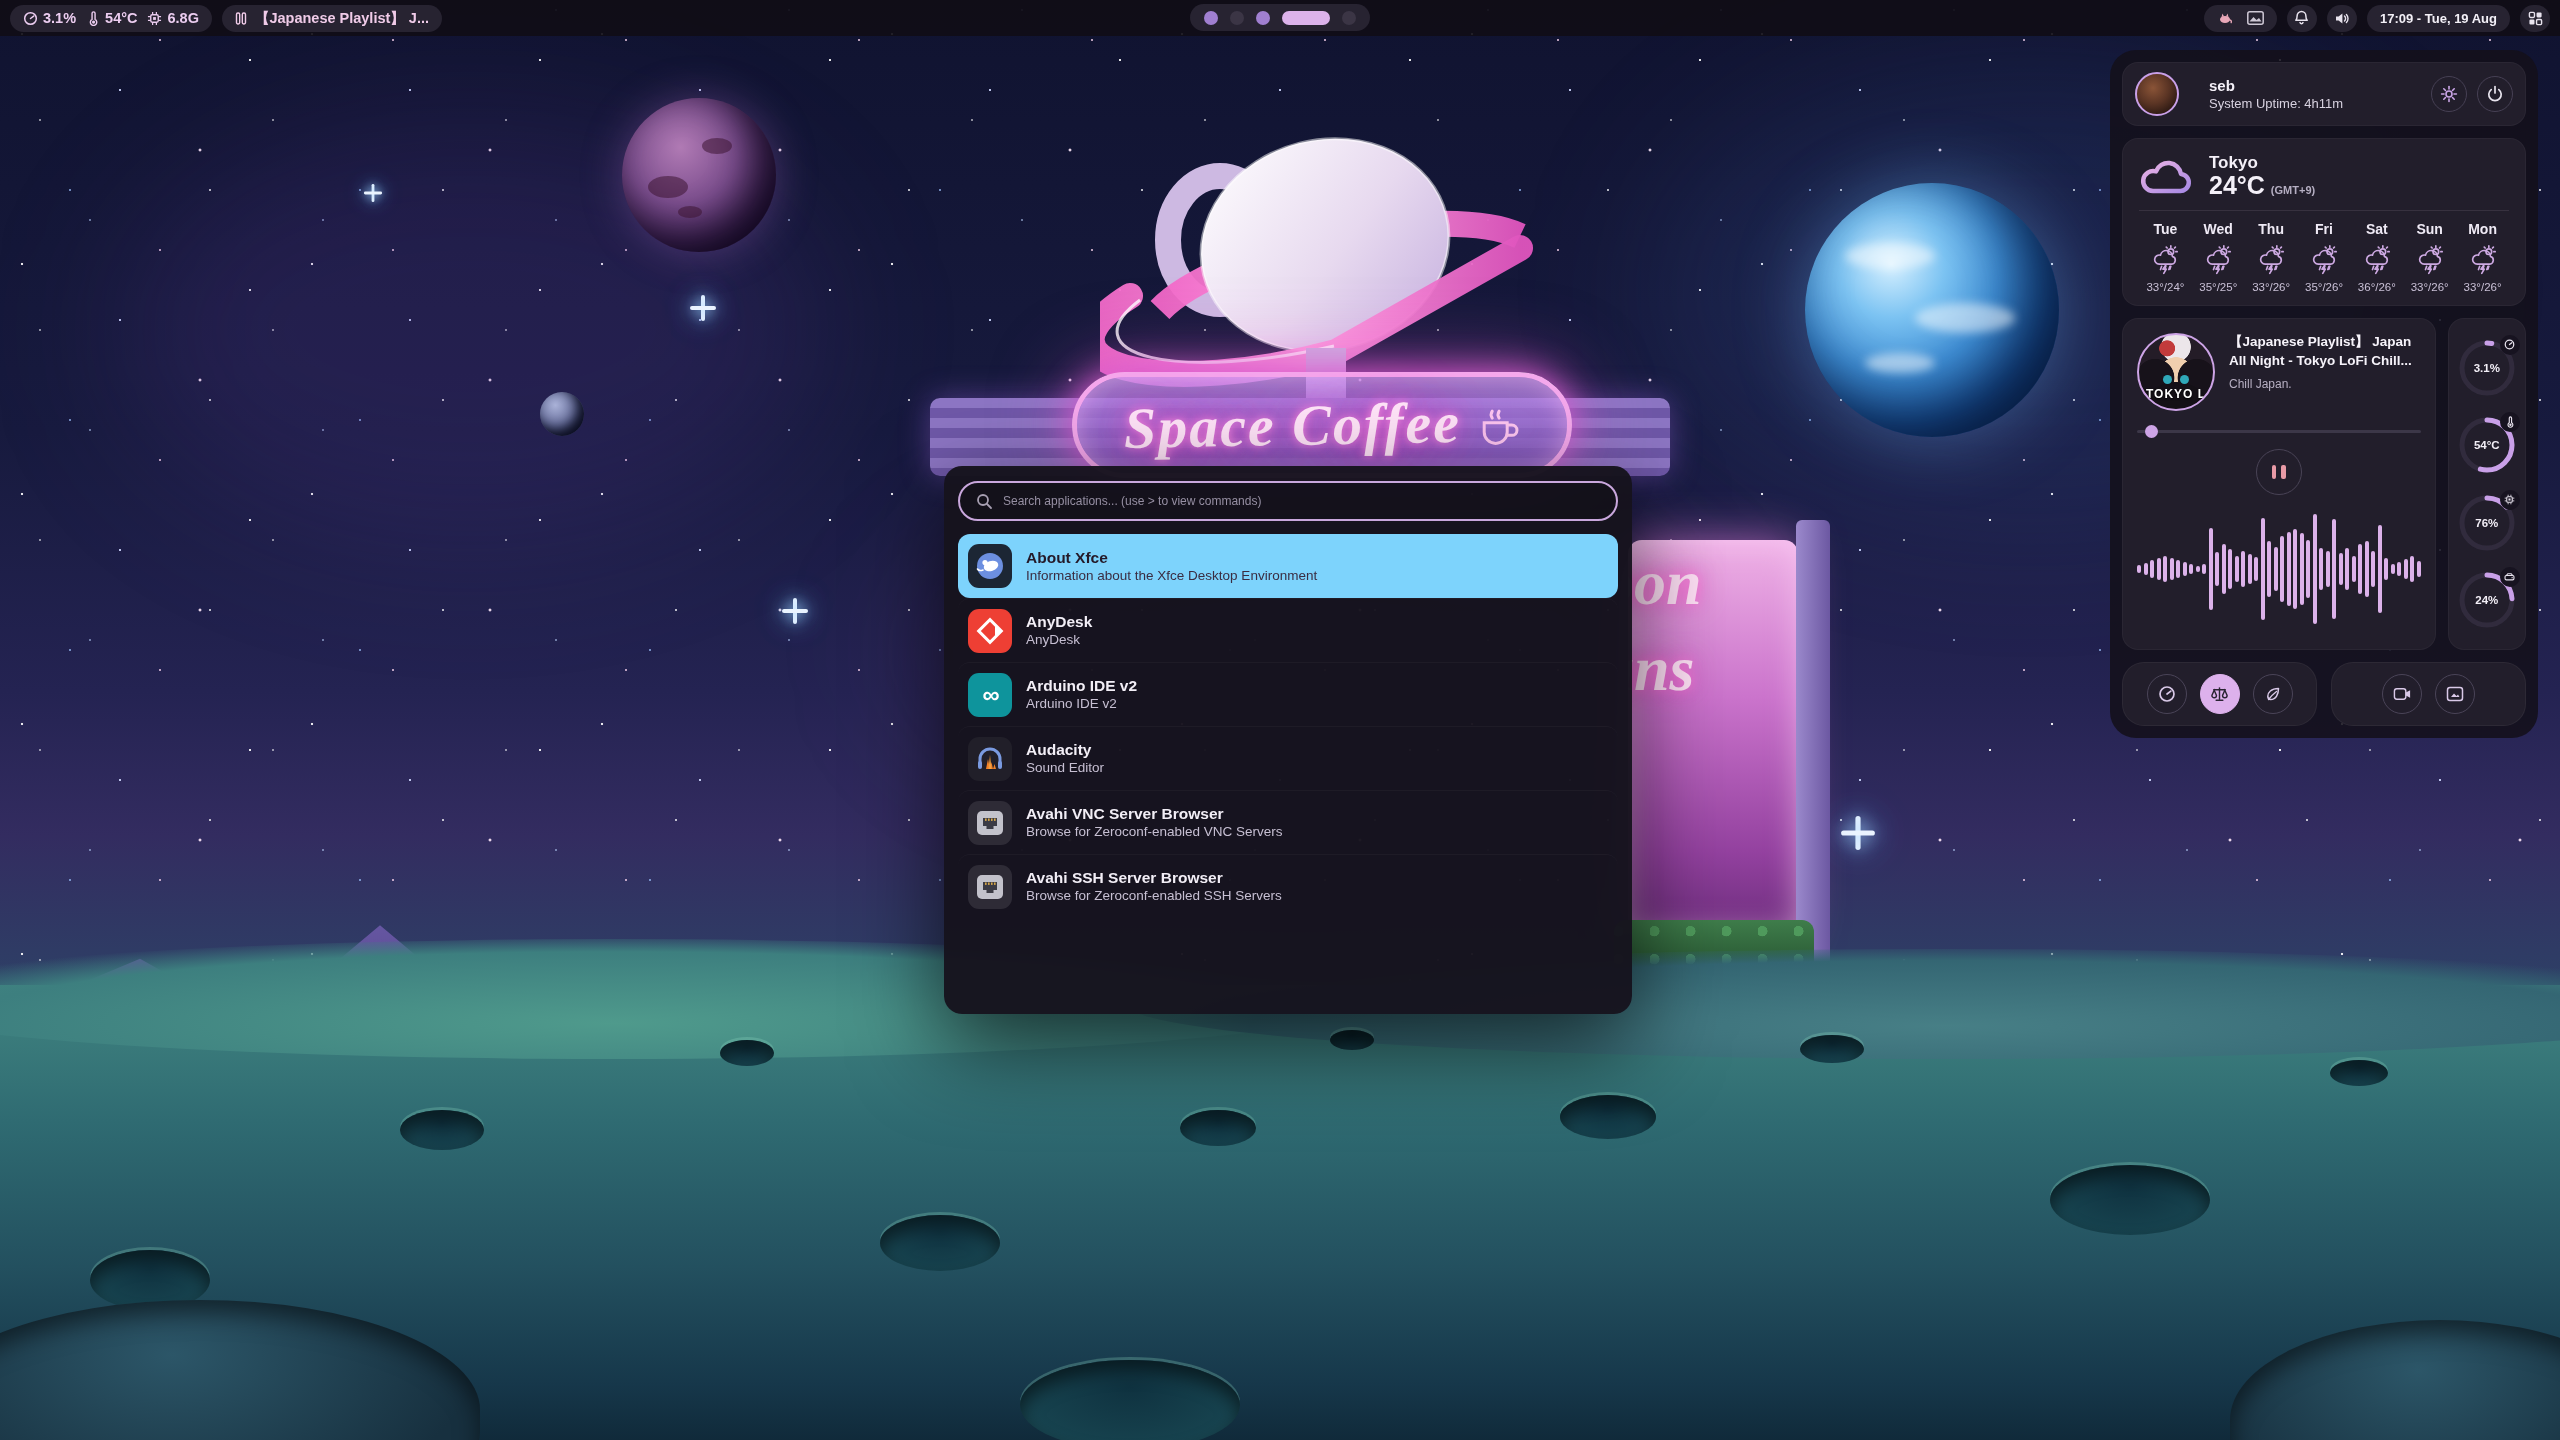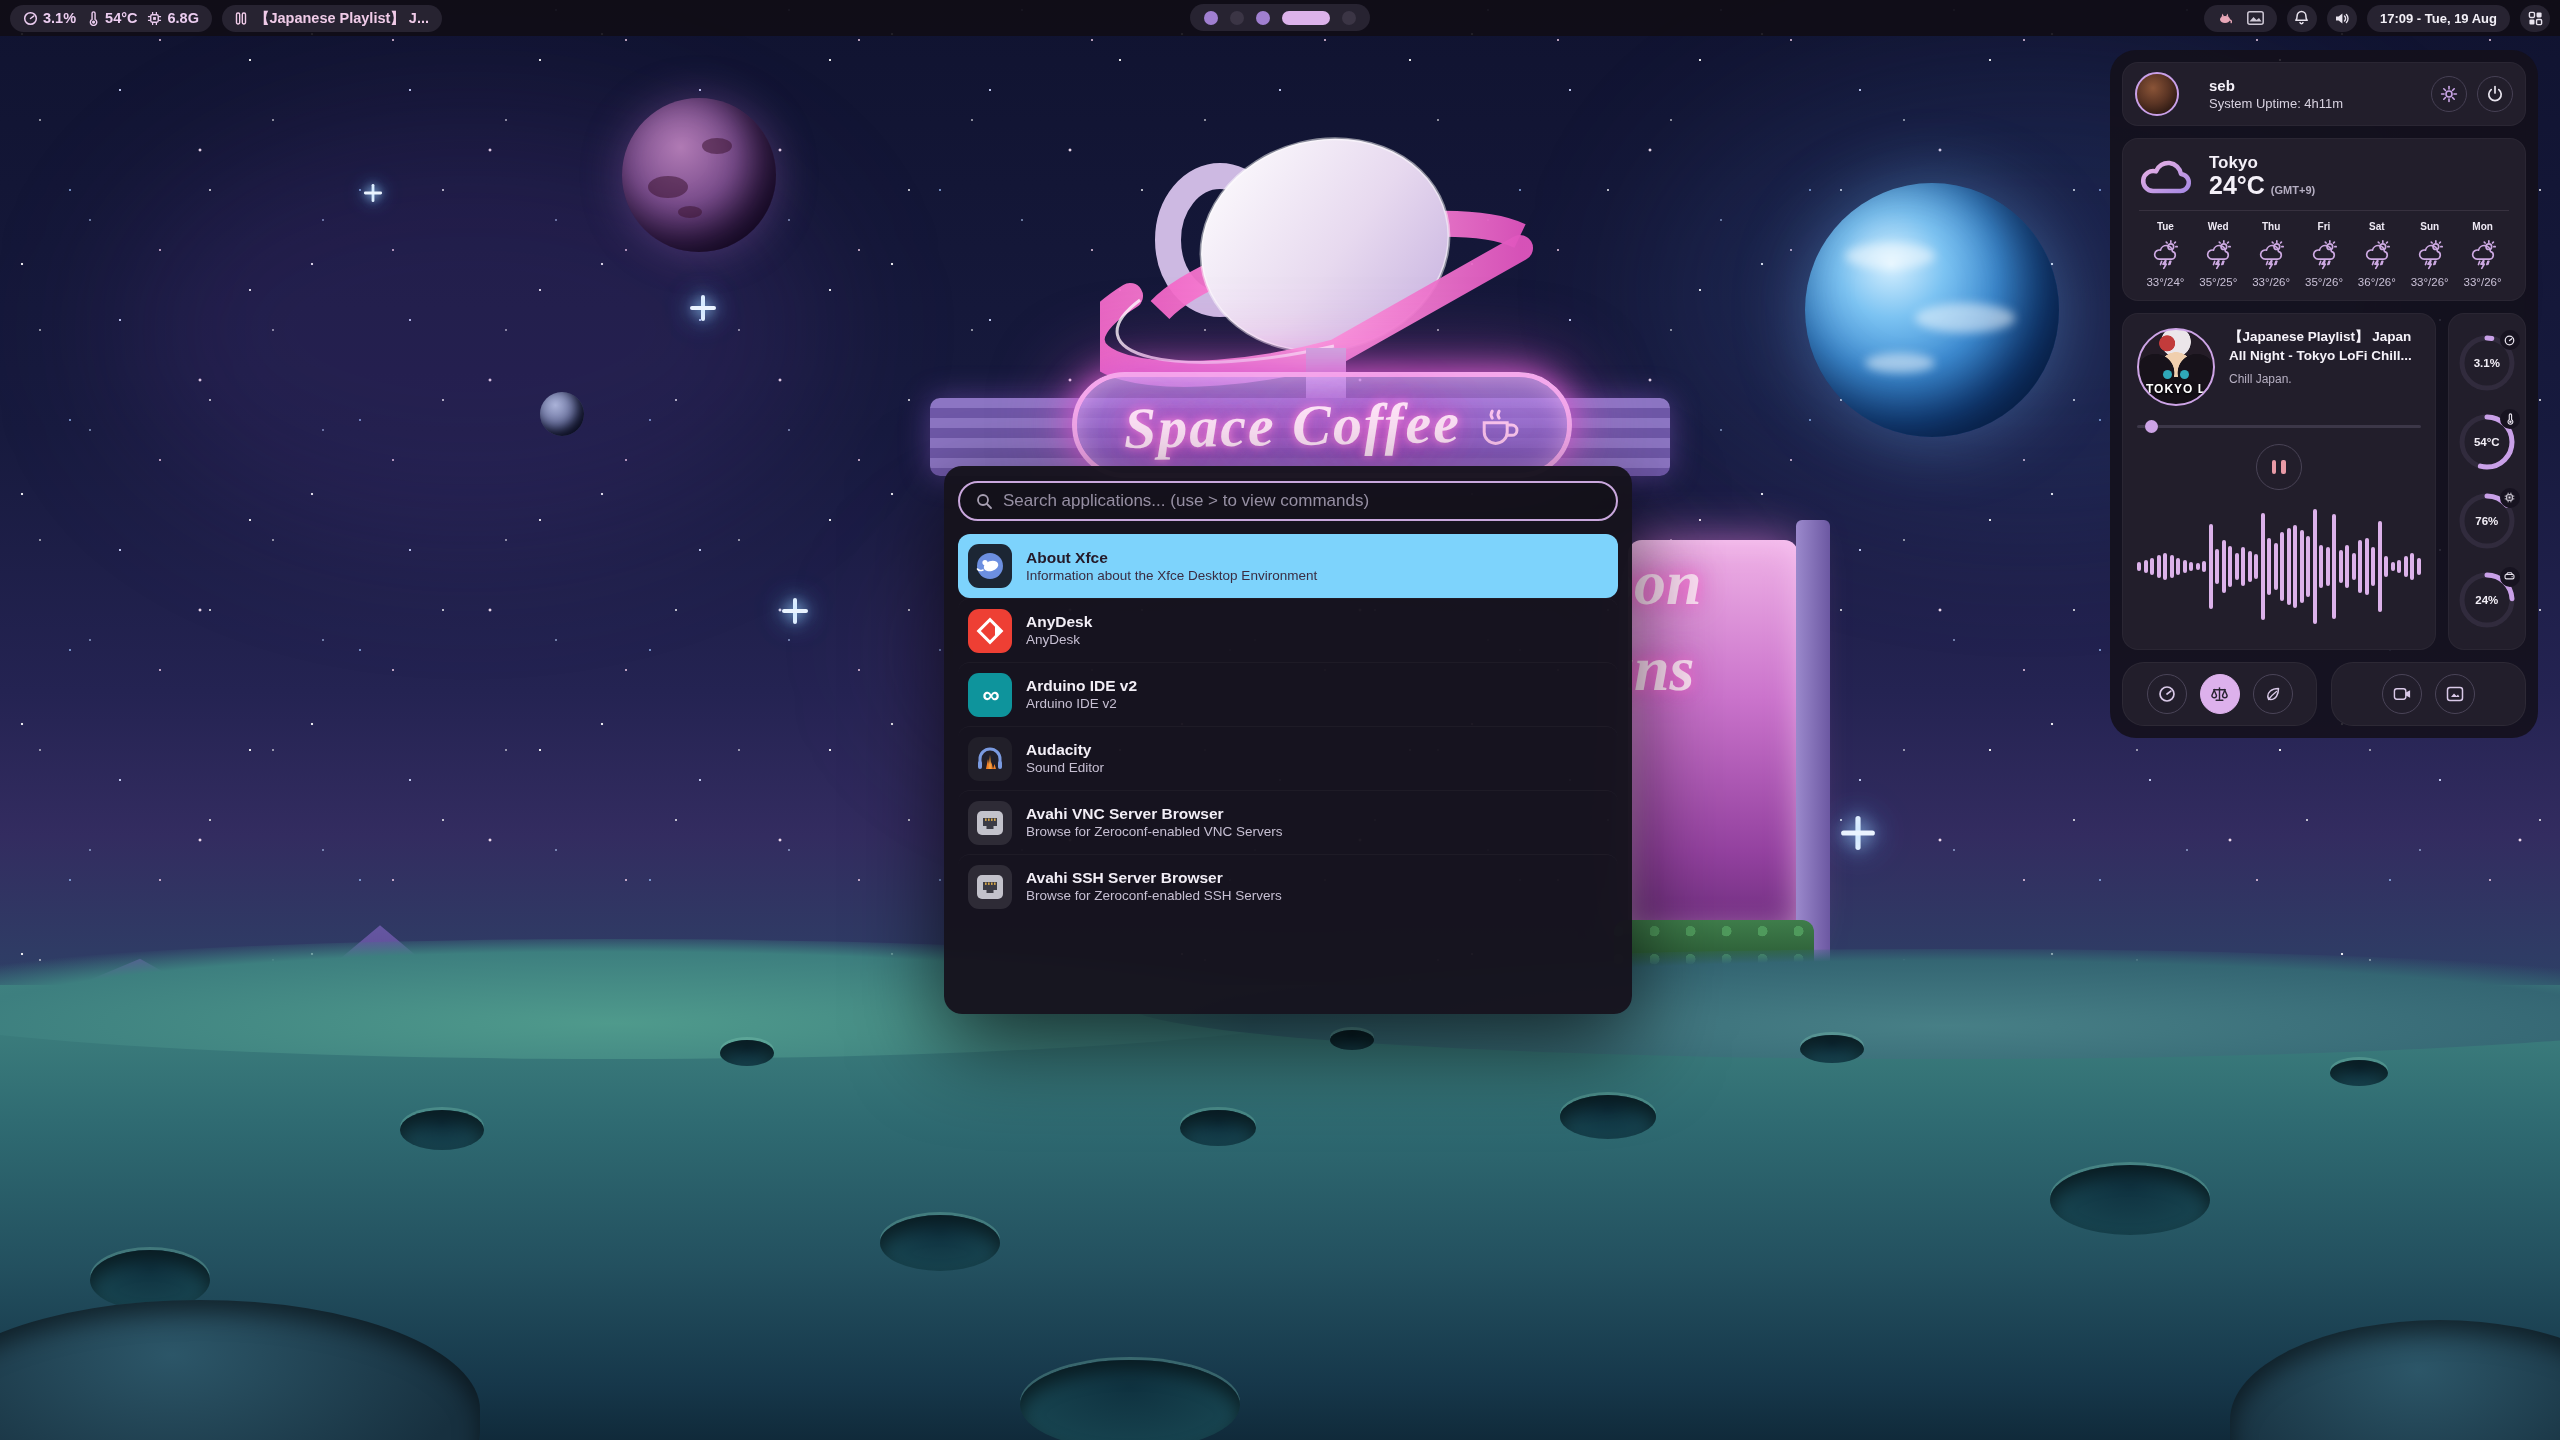--- a/index.html
+++ b/index.html
@@ -87,21 +87,21 @@
     background:#272331;border-radius:14px;height:27px;padding:0 14px}
   .wsdot{width:14px;height:14px;border-radius:7px}
   .wsdot[data-state="occupied"]{background:#a07fd0}
   .wsdot[data-state="empty"]{background:#3b3545}
   .wsdot[data-state="active"]{width:48px;background:#dcb2ea}
 
   
   .launcher{position:absolute;left:944px;top:466px;width:688px;height:548px;z-index:20;background:rgba(22,19,29,.97);
     border-radius:18px;box-shadow:0 30px 90px rgba(0,0,0,.65);padding:15px 14px}
   .searchbox{display:flex;align-items:center;gap:10px;height:40px;border:2px solid #c9a7dd;border-radius:20px;padding:0 16px;background:rgba(14,12,20,.3)}
-  .searchbox input{flex:1;background:transparent;border:none;outline:none;color:#a3a3a3;font-size:17px;font-family:inherit}
+  .searchbox input{flex:1;background:transparent;border:none;outline:none;color:#a3a3a3;font-size:12px;font-family:inherit}
   .searchbox input::placeholder{color:#968fa3}
   .applist{margin-top:13px}
   .arow{display:flex;align-items:center;gap:14px;height:64px;padding:0 10px;border-radius:12px}
   .arow+.arow{border-top:1px solid rgba(255,255,255,.035)}
   .arow .atitle{font-size:15.5px;font-weight:700;color:#f2eef6;line-height:1.25}
   .arow .adesc{font-size:13.5px;color:#c6bfd2;line-height:1.3}
   .arow.selected{background:#7dd3fc;border-top:none}
   .arow.selected .atitle{color:#241a29}
   .arow.selected .adesc{color:#3a2d42}
   .ai{width:44px;height:44px;border-radius:11px;flex:none;display:flex;align-items:center;justify-content:center}
@@ -124,21 +124,21 @@
   .uptime{font-size:13px;color:#d8d2e0;margin-top:2px}
   .ubtns{margin-left:auto;display:flex;gap:10px}
   .cbtn{width:36px;height:36px;border-radius:50%;border:1.5px solid #464054;display:flex;align-items:center;justify-content:center;background:transparent}
   .weathercard{padding:14px 16px 12px}
   .whead{display:flex;align-items:center;gap:14px}
   .wcity{font-size:17px;font-weight:700;color:#f4f0f8}
   .wtemp{font-size:25px;font-weight:700;color:#f4f0f8;line-height:1}
   .wtz{font-size:11px;font-weight:700;color:#b5aec2;margin-left:6px}
   .wdiv{height:1px;background:#37313f;margin:12px 0 10px}
   .fgrid{display:grid;grid-template-columns:repeat(7,1fr);text-align:center}
-  .fday{font-size:10px;font-weight:700;color:#efeaf5}
+  .fday{font-size:14px;font-weight:700;color:#efeaf5}
   .fic{margin:8px auto 6px;width:30px;height:30px;color:#cda9e2}
   .ftemps{font-size:11.5px;color:#c9c0d6}
   .wic svg{width:30px;height:30px}
   .wic[data-icon="cloud"] .g-cloud{display:inline}
   .wic[data-icon="partly"] .g-cloud,.wic[data-icon="partly"] .g-sun{display:inline}
   .wic[data-icon="rain"] .g-cloud,.wic[data-icon="rain"] .g-rain{display:inline}
   .wic[data-icon="storm"] .g-cloud,.wic[data-icon="storm"] .g-bolt{display:inline}
   .midrow{display:flex;gap:12px;flex:1;min-height:0}
   .musiccard{flex:1;padding:14px;display:flex;flex-direction:column}
   .mhead{display:flex;gap:14px}

